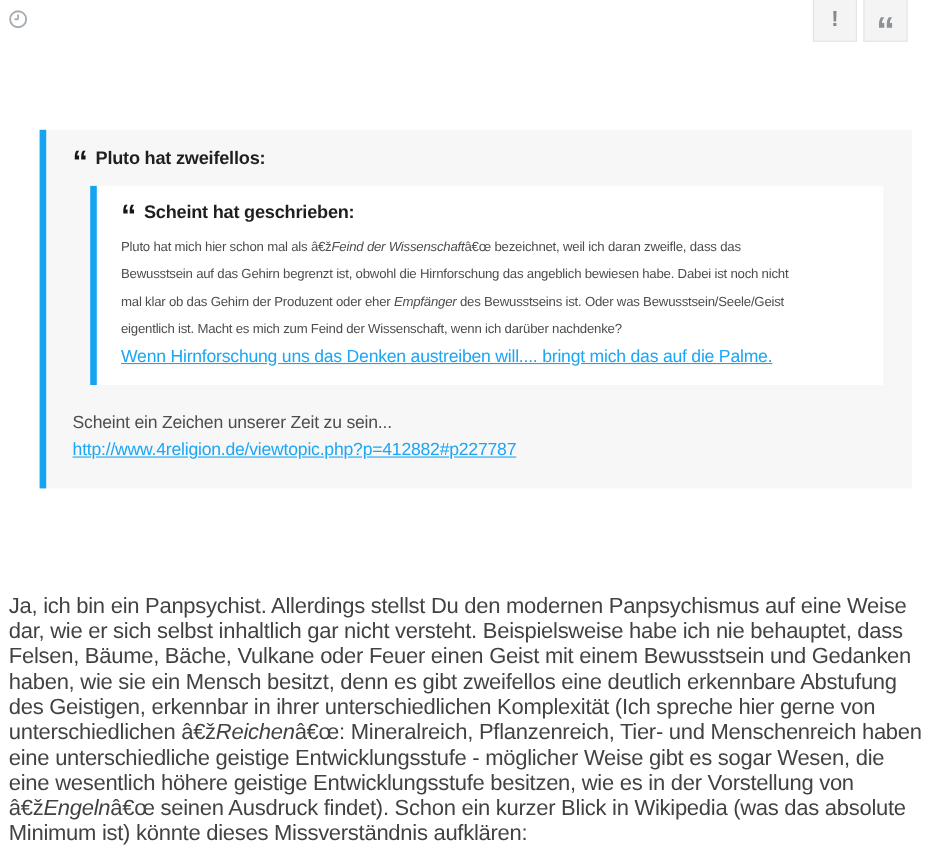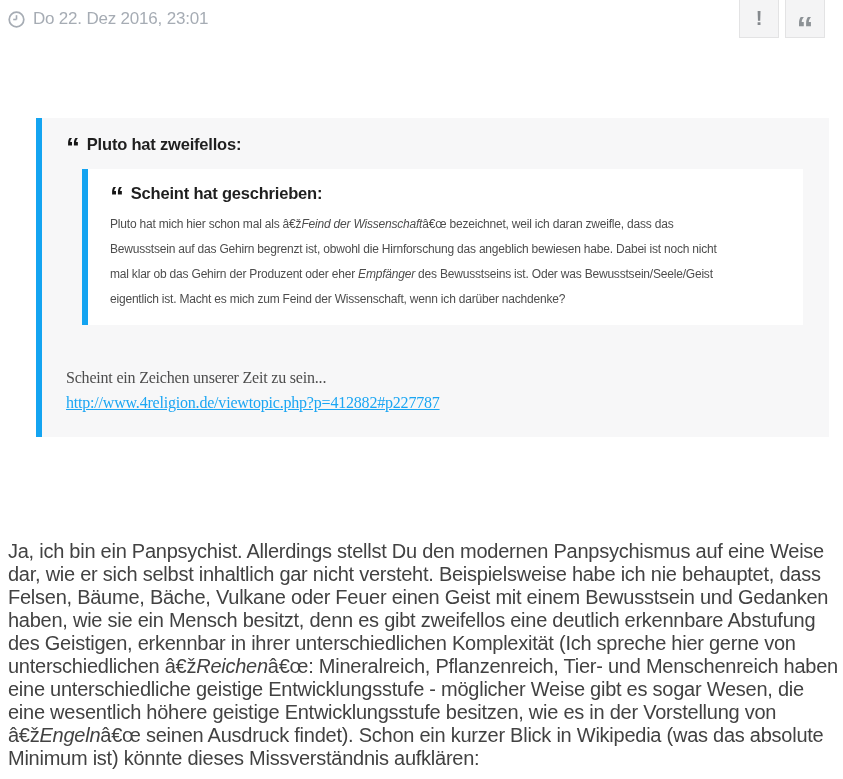--- a/index.html
+++ b/index.html
@@ -66,23 +66,22 @@
   .quote-inner .quote-body {
     margin-top: 9px; max-width: 628px;
     color: #4d4d4d; font-size: 12px; line-height: 25px;
     letter-spacing: -0.2px;
   }
   a.qlink {
     color: #1ba6f3; text-decoration: underline; cursor: pointer;
   }
   .quote-inner a.qlink { font-size: 16px; line-height: 25px; letter-spacing: -0.2px; }
   .quote-after {
-    margin-top: 40px; color: #4d4d4d; font-size: 16px; line-height: 25px;
+    margin-top: 22px; color: #4d4d4d; font-size: 16px; line-height: 25px;
     letter-spacing: -0.2px;
-    font-family: Liberation Serif, serif;
   }
   .quote-after a.qlink { display: inline-block; }
 
   
   .post-body {
     position: absolute; left: 8px; top: 540px; width: 830px;
     color: #424242; font-size: 20px; line-height: 23px;
     letter-spacing: -0.25px;
   }
   em { font-style: italic; }
@@ -93,21 +92,20 @@
 <div class="page">
 
   <div class="post-meta">
     <span class="clock-icon">
       <svg width="17" height="17" viewBox="0 0 17 17">
         <circle cx="8.5" cy="8.5" r="7.3" fill="none" stroke="#a6acb4" stroke-width="1.7"></circle>
         <line x1="8.5" y1="8.5" x2="8.5" y2="4.2" stroke="#a6acb4" stroke-width="1.6"></line>
         <line x1="8.5" y1="8.5" x2="5.2" y2="8.5" stroke="#a6acb4" stroke-width="1.6"></line>
       </svg>
     </span>
-    <span>Do 22. Dez 2016, 23:01</span>
   </div>
 
   <div class="post-actions">
     <button class="action-btn">
       <span class="excl">!</span>
     </button>
     <button class="action-btn">
       <span class="qglyph">“</span>
     </button>
   </div>
@@ -117,20 +115,21 @@
       <span class="qmark">“</span>
       <span>Pluto hat zweifellos:</span>
     </div>
 
     <div class="quote-inner">
       <div class="quote-title">
         <span class="qmark">“</span>
         <span>Scheint hat geschrieben:</span>
       </div>
       <div class="quote-body"><span>Pluto hat mich hier schon mal als â€ž</span><em>Feind der Wissenschaft</em><span>â€œ bezeichnet, weil ich daran zweifle, dass das Bewusstsein auf das Gehirn begrenzt ist, obwohl die Hirnforschung das angeblich bewiesen habe. Dabei ist noch nicht mal klar ob das Gehirn der Produzent oder eher </span><em>Empfänger</em><span> des Bewusstseins ist. Oder was Bewusstsein/Seele/Geist eigentlich ist. Macht es mich zum Feind der Wissenschaft, wenn ich darüber nachdenke?</span></div>
+      <a class="qlink">Wenn Hirnforschung uns das Denken austreiben will.... bringt mich das auf die Palme.</a>
     </div>
 
     <div class="quote-after">
       <div>Scheint ein Zeichen unserer Zeit zu sein...</div>
       <a class="qlink">http://www.4religion.de/viewtopic.php?p=412882#p227787</a>
     </div>
   </div>
 
   <div class="post-body"><span>Ja, ich bin ein Panpsychist. Allerdings stellst Du den modernen Panpsychismus auf eine Weise dar, wie er sich selbst inhaltlich gar nicht versteht. Beispielsweise habe ich nie behauptet, dass Felsen, Bäume, Bäche, Vulkane oder Feuer einen Geist mit einem Bewusstsein und Gedanken haben, wie sie ein Mensch besitzt, denn es gibt zweifellos eine deutlich erkennbare Abstufung des Geistigen, erkennbar in ihrer unterschiedlichen Komplexität (Ich spreche hier gerne von unterschiedlichen â€ž</span><em>Reichen</em><span>â€œ: Mineralreich, Pflanzenreich, Tier- und Menschenreich haben eine unterschiedliche geistige Entwicklungsstufe - möglicher Weise gibt es sogar Wesen, die eine wesentlich höhere geistige Entwicklungsstufe besitzen, wie es in der Vorstellung von â€ž</span><em>Engeln</em><span>â€œ seinen Ausdruck findet). Schon ein kurzer Blick in Wikipedia (was das absolute Minimum ist) könnte dieses Missverständnis aufklären:</span></div>
 

